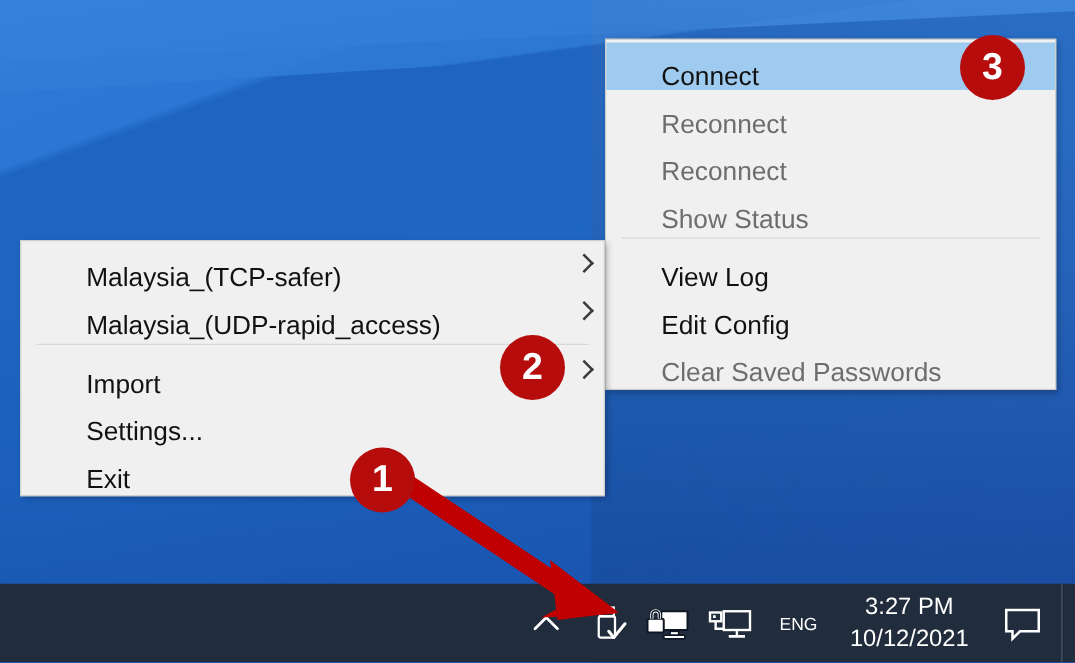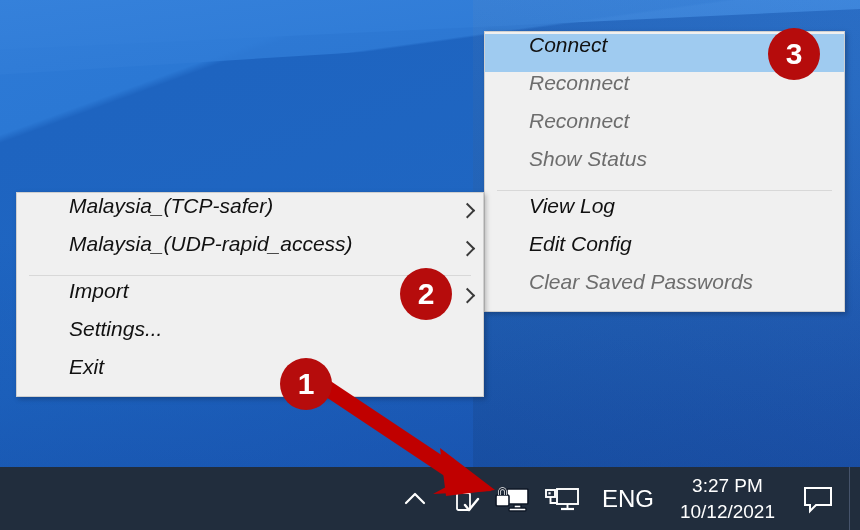--- a/index.html
+++ b/index.html
@@ -38,28 +38,27 @@
   .menu{
     position:absolute;
     background:#f0f0f0;
     border:1px solid #cfcfcf;
     box-shadow:2px 2px 5px rgba(0,0,0,.25);
     padding:2px 0;
     box-sizing:border-box;
   }
   .mi{
     position:relative;
-    display:flex;align-items:flex-start;
+    display:flex;align-items:flex-end;
     height:38px;
     padding:0 10px 0 52px;
     font-size:21px;
     color:#111;
     white-space:nowrap;
     box-sizing:border-box;
-    font-style:italic;
   }
   .mi.disabled{color:#6d6d6d;}
   .mi.sel{background:#9fcbf0;}
   .mi .lbl{line-height:1;}
   .chev{
     position:absolute;right:14px;top:50%;transform:translateY(-50%);
     width:9px;height:9px;
     border-right:2px solid #3a3a3a;border-top:2px solid #3a3a3a;
     transform-origin:center;
     rotate:45deg;
@@ -103,21 +102,21 @@
     display:flex;align-items:center;
   }
   .trayitem{
     height:63px;display:flex;align-items:center;justify-content:center;
     color:#fff;
   }
   .clock{
     display:flex;flex-direction:column;align-items:center;justify-content:center;
     color:#fff;font-size:19px;line-height:1.35;height:63px;padding:0 12px;
   }
-  .lang{color:#fff;font-size:24px;padding:0 14px;height:63px;display:flex;align-items:center;}
+  .lang{color:#fff;font-size:14px;padding:0 14px;height:63px;display:flex;align-items:center;}
   .showdesk{width:10px;height:63px;border-left:1px solid #46536b;}
 </style>
 </head>
 <body>
 
 <div id="desktop">
   <div class="band2"></div>
   <div class="band"></div>
   <div class="sheenR"></div>
   <div class="sheenB"></div>

